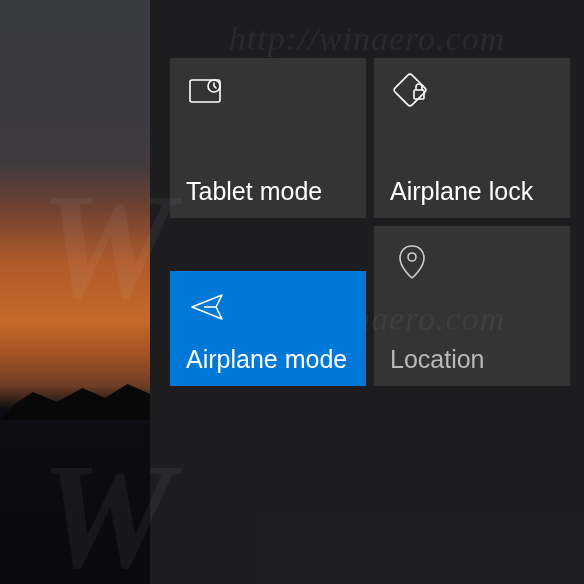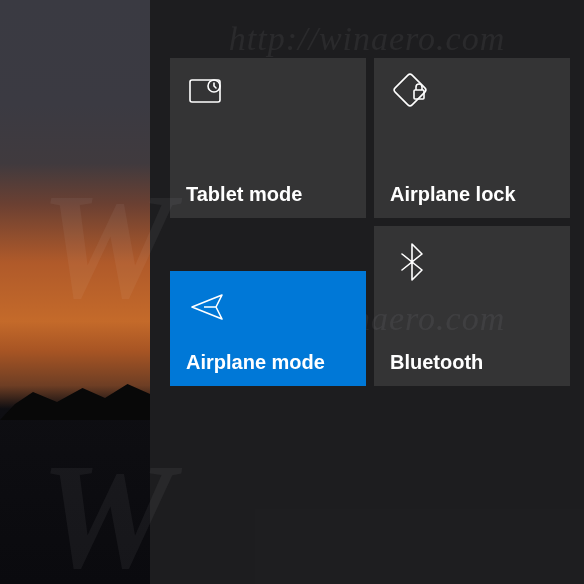--- a/index.html
+++ b/index.html
@@ -52,22 +52,22 @@
   }
   .tile.active {
     background: #0078d7;
     margin-top: 45px;
   }
   .tile.dim .label { color: #b8b8b8; }
   .tile .icon { width: 44px; height: 44px; }
   .tile .icon svg { width: 44px; height: 44px; stroke: #fff; fill: none; stroke-width: 1.6; }
   .tile.dim .icon svg { stroke: #cfcfcf; }
   .label {
-    font-size: 20px;
-    font-weight: 700;
+    font-size: 25px;
+    font-weight: 400;
     white-space: nowrap;
   }
   
   .wm {
     position: absolute;
     left: 0; right: 0;
     text-align: center;
     font-family: Georgia, serif;
     font-style: italic;
     font-size: 34px;
@@ -128,25 +128,26 @@
 
     <div class="tile active">
       <span class="icon">
         <svg viewBox="0 0 44 44">
           <path d="M6 22 L36 10 L30 22 L36 34 L6 22 Z M18 22 L30 22" stroke-linejoin="round"></path>
         </svg>
       </span>
       <span class="label">Airplane mode</span>
     </div>
 
-
-    <div class="tile">
+    <div class="tile dim">
       <span class="icon">
         <svg viewBox="0 0 44 44">
-          <path d="M22 4 L22 40 L32 30 L12 14 M22 4 L32 14 L12 30" stroke-linejoin="round" stroke-linecap="round"></path>
+          <path d="M22 6 C14 6 10 12 10 18 C10 28 22 38 22 38 C22 38 34 28 34 18 C34 12 30 6 22 6 Z"></path>
+          <circle cx="22" cy="17" r="4"></circle>
         </svg>
       </span>
-      <span class="label">Bluetooth</span>
+      <span class="label">Location</span>
     </div>
+
 
 
   </div>
 </div>
 
 </body></html>

